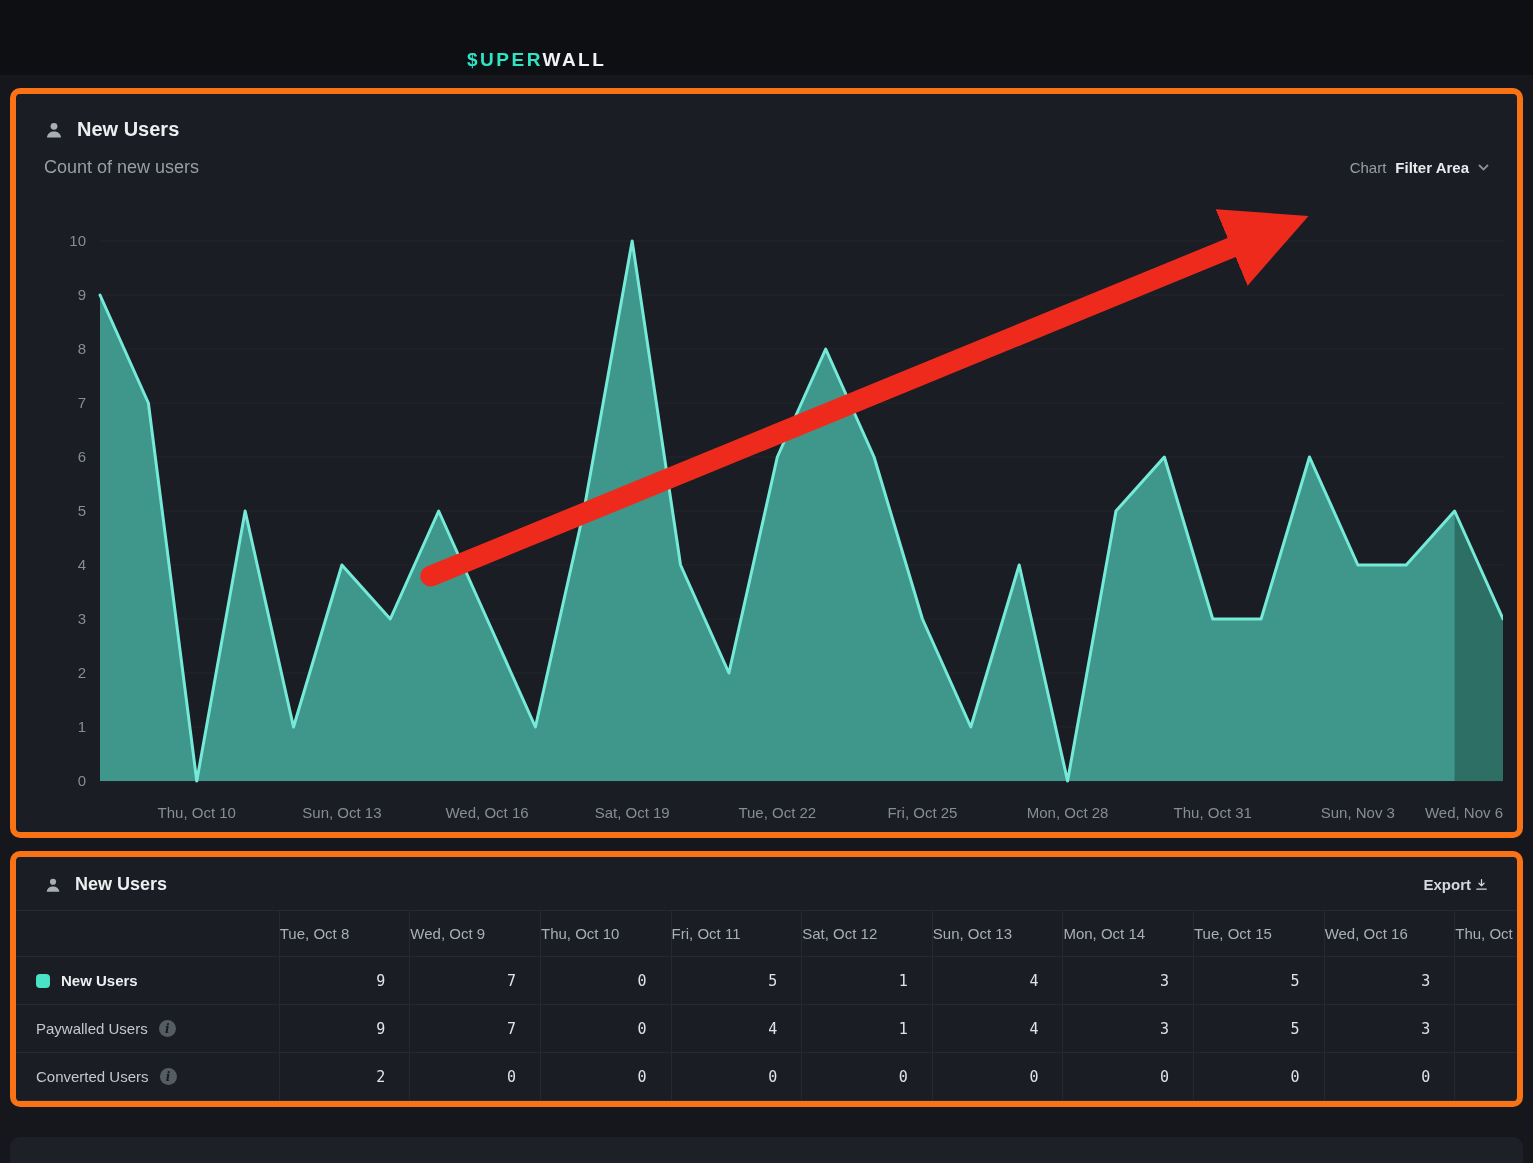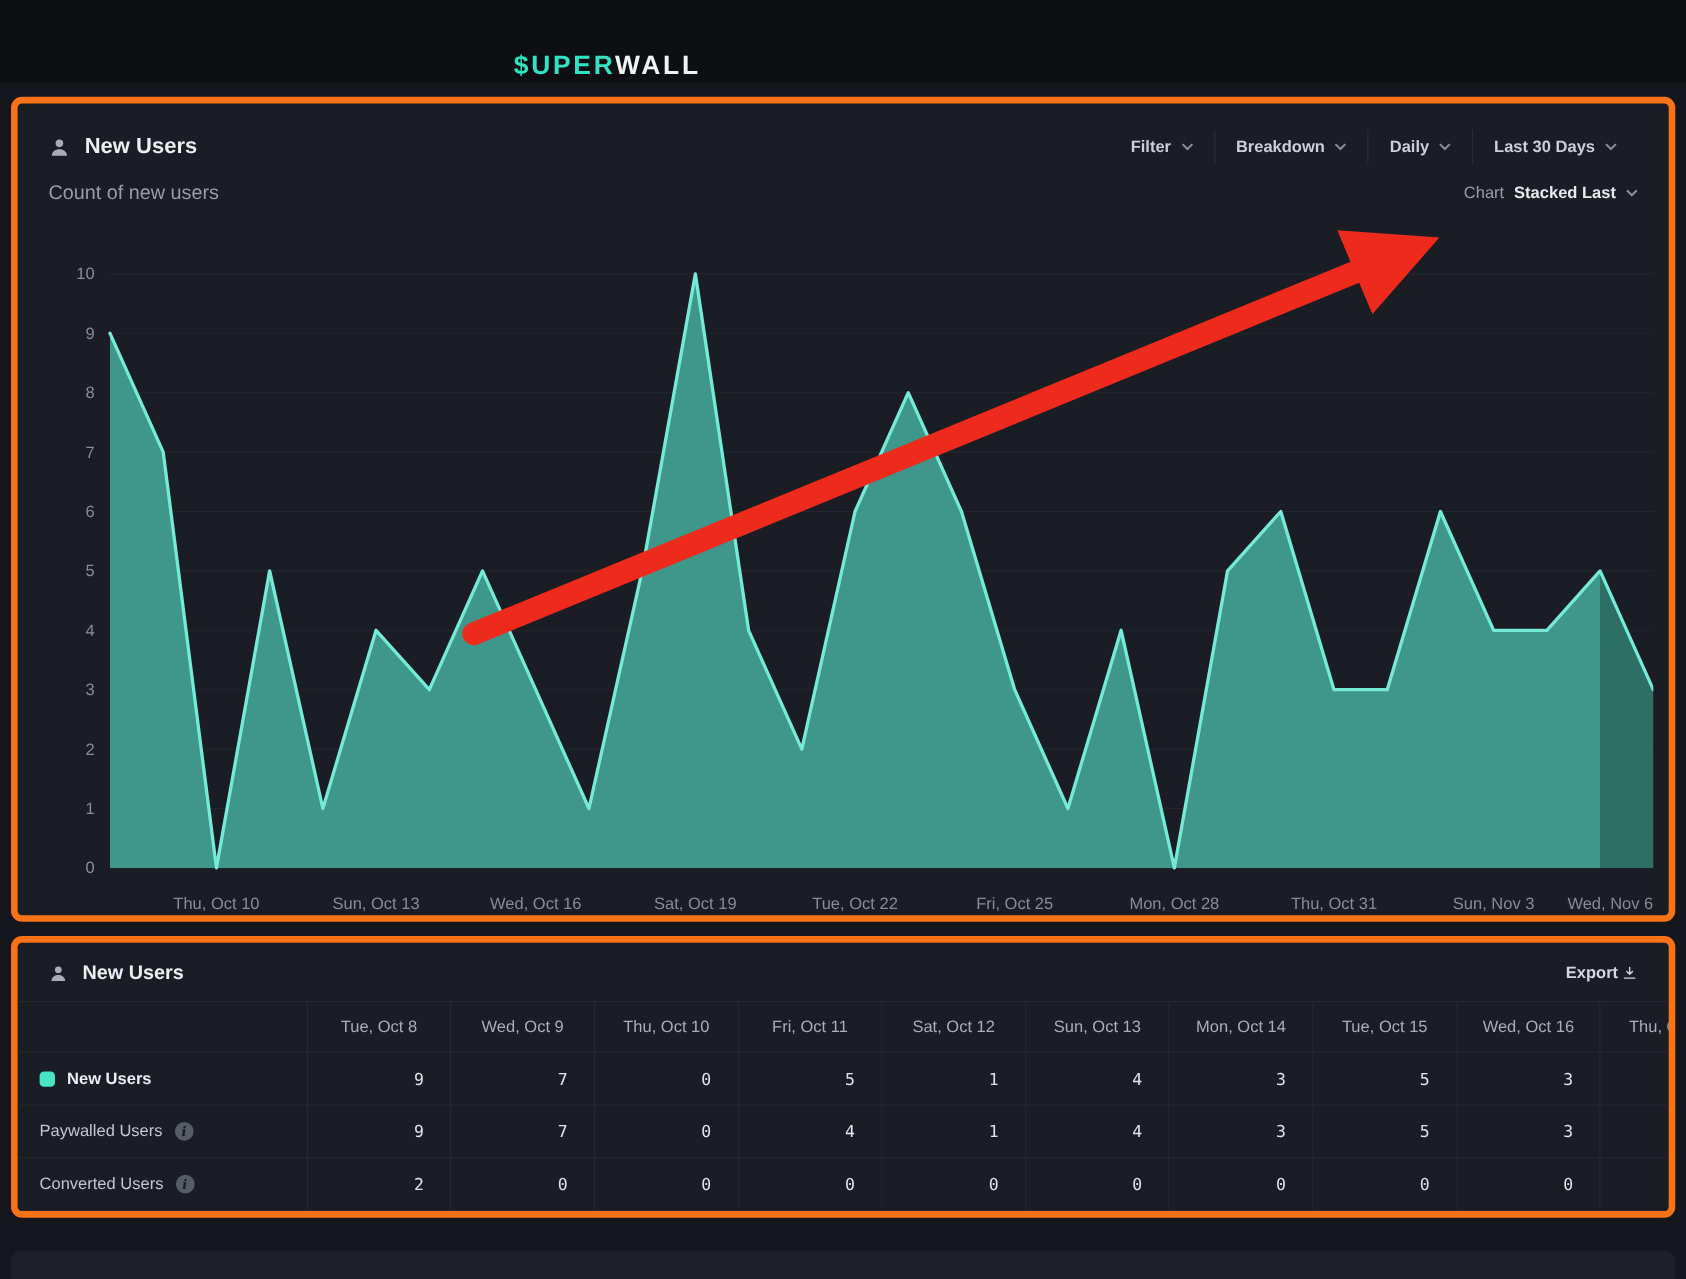--- a/index.html
+++ b/index.html
@@ -1,21 +1,21 @@
 <!DOCTYPE html>
 <html><head>
 <meta charset="utf-8">
 <style>
   * { margin:0; padding:0; box-sizing:border-box; }
   html,body { width:1533px; height:1163px; overflow:hidden; background:#15171c;
     font-family:"Liberation Sans", sans-serif; }
 
   
   .topbar { height:75px; background:#0d0f13; display:flex; align-items:center; }
-  .brand { padding-left:467px; font-size:24px; font-weight:700; letter-spacing:2.5px; white-space:nowrap;margin-top:44px; }
+  .brand { padding-left:467px; font-size:19px; font-weight:700; letter-spacing:2.5px; white-space:nowrap;margin-top:44px; }
   .brand .accent { color:#2fe3c3; }
   .brand .rest { color:#f0f2f4; }
 
   
   .card { background:#1a1d23; border:6px solid #f97316; border-radius:10px; margin:0 10px; position:relative; }
   .chart-card { margin-top:13px; height:750px; display:flex; flex-direction:column; overflow:hidden; }
 
   .card-header { display:flex; align-items:center; justify-content:space-between; padding:24px 28px 10px 28px; }
   .title-wrap { display:flex; align-items:center; gap:13px; }
   .title-wrap h2 { font-size:20px; font-weight:700; color:#eceef0; }
@@ -41,21 +41,21 @@
   .table-card { margin-top:13px; overflow:hidden; }
   .table-header { display:flex; justify-content:space-between; align-items:center; padding:17px 28px 15px 28px; }
   .table-header h2 { font-size:18px; font-weight:700; color:#eceef0; }
   .export-btn { display:flex; align-items:center; gap:3px; color:#d5d8dc; font-size:15px; font-weight:600; cursor:pointer; }
 
   table { border-collapse:collapse; width:1570px; table-layout:fixed; }
   col.label-col { width:262px; }
   col.data-col { width:130px; }
   th, td { border:1px solid #262931; height:48px; }
   th:first-child, td:first-child { border-left:none; }
-  thead th { height:46px; color:#a9afb6; font-weight:400; font-size:15px; text-align:center; }
+  thead th { height:46px; color:#a9afb6; font-weight:400; font-size:15px; text-align:left; }
   td.num { font-family:"DejaVu Sans Mono", monospace; font-size:15px; color:#e0e3e6;
     text-align:right; padding-right:24px; }
   .rowlabel-inner { display:flex; align-items:center; gap:11px; padding-left:20px; }
   .rowlabel-text { font-size:15px; color:#c3c8cd; }
   .rowlabel-text.strong { color:#eceef0; font-weight:700; }
   .swatch { width:14px; height:14px; border-radius:4px; background:#49e4c6; flex:0 0 auto; }
   .info-icon { width:17px; height:17px; border-radius:50%; background:#565c64; color:#191b20;
     font-size:12px; font-weight:700; display:inline-flex; align-items:center; justify-content:center;
     font-family:"DejaVu Serif", serif; font-style:italic; cursor:pointer; flex:0 0 auto; }
 
@@ -76,53 +76,27 @@
     <div class="card-header">
       <div class="title-wrap">
         <span class="person-icon">
           <svg width="20" height="20" viewBox="0 0 24 24" fill="#a9aeb4">
             <circle cx="12" cy="7.6" r="4.1"></circle>
             <path d="M3.6 21c.5-4.9 4.3-7.1 8.4-7.1s7.9 2.2 8.4 7.1z"></path>
           </svg>
         </span>
         <h2>New Users</h2>
       </div>
-      <div class="controls">
-        <div class="control">
-          <span>Filter</span>
-          <svg width="11" height="7" viewBox="0 0 11 7" fill="none" stroke="#8a9099" stroke-width="1.8">
-              <path d="M1 1l4.5 4.5L10 1"></path>
-            </svg>
-        </div>
-        <div class="control">
-          <span>Breakdown</span>
-          <svg width="11" height="7" viewBox="0 0 11 7" fill="none" stroke="#8a9099" stroke-width="1.8">
-              <path d="M1 1l4.5 4.5L10 1"></path>
-            </svg>
-        </div>
-        <div class="control">
-          <span>Daily</span>
-          <svg width="11" height="7" viewBox="0 0 11 7" fill="none" stroke="#8a9099" stroke-width="1.8">
-              <path d="M1 1l4.5 4.5L10 1"></path>
-            </svg>
-        </div>
-        <div class="control">
-          <span>Last 30 Days</span>
-          <svg width="11" height="7" viewBox="0 0 11 7" fill="none" stroke="#8a9099" stroke-width="1.8">
-              <path d="M1 1l4.5 4.5L10 1"></path>
-            </svg>
-        </div>
-      </div>
     </div>
 
     <div class="chart-sub">
       <span class="axis-title">Count of new users</span>
       <div class="chart-type">
         <span>Chart</span>
-        <b>Stacked Last</b>
+        <b>Filter Area</b>
         <svg width="11" height="7" viewBox="0 0 11 7" fill="none" stroke="#8a9099" stroke-width="1.8">
             <path d="M1 1l4.5 4.5L10 1"></path>
           </svg>
       </div>
     </div>
 
     <div class="chart-body">
       <svg id="chart-svg" viewBox="0 0 1461 645">
           <line x1="58" x2="1461" y1="595" y2="595" stroke="#23262d" stroke-width="1"></line>
           <text x="44" y="600" text-anchor="end">0</text>

